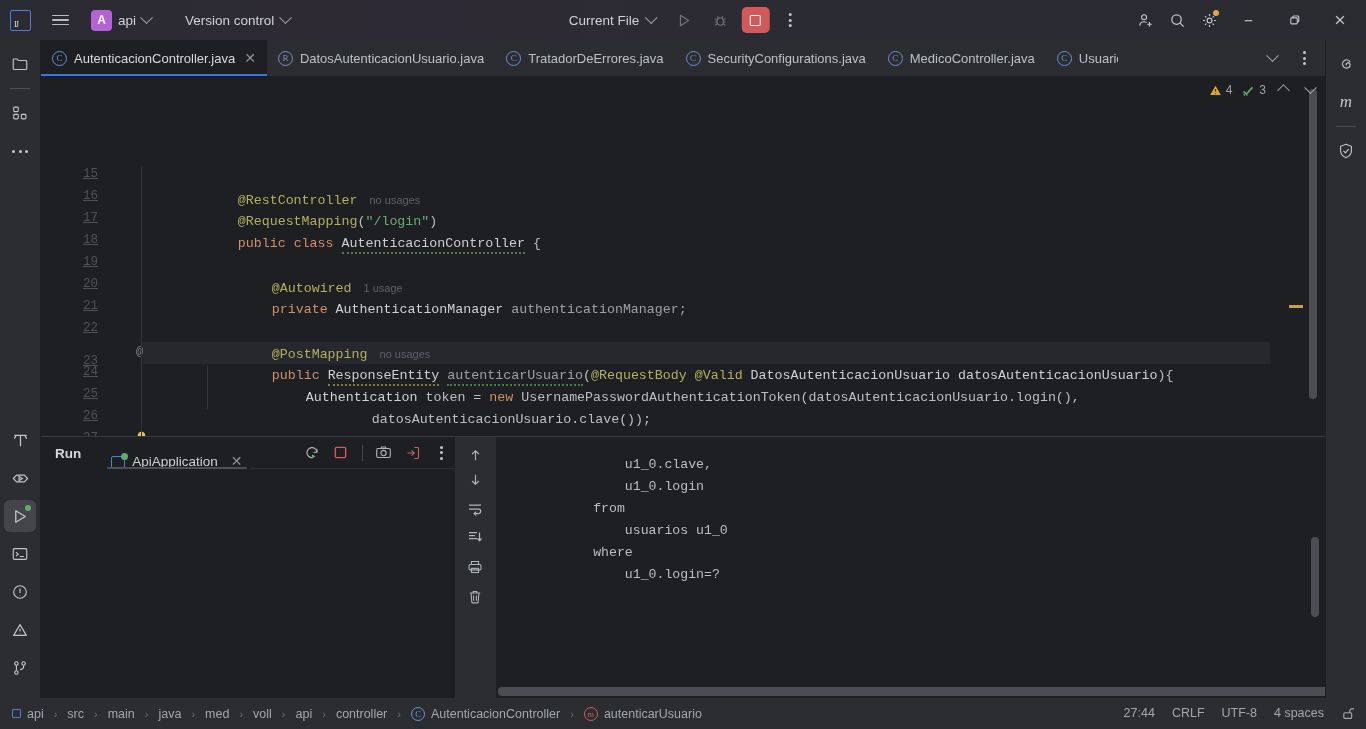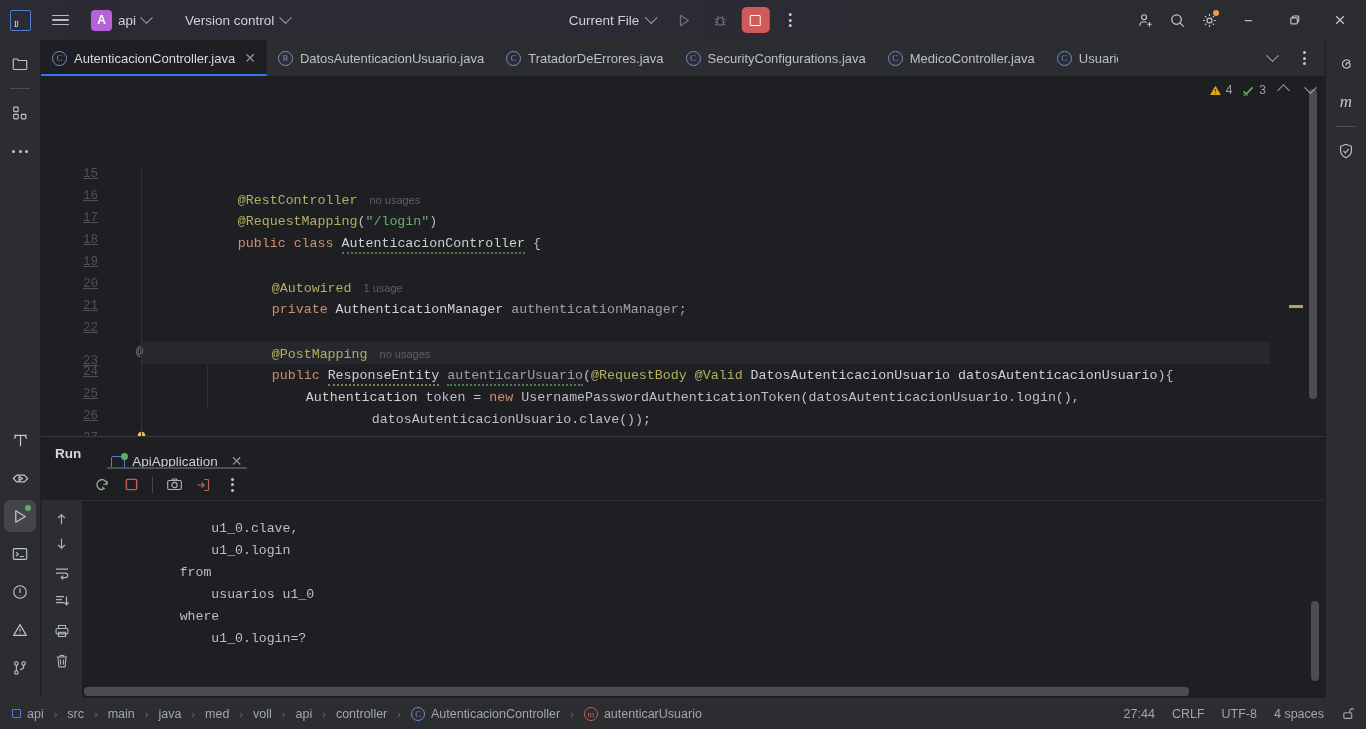--- a/index.html
+++ b/index.html
@@ -118,21 +118,21 @@
      font-size:12px; color:#9da1a8; font-family:"Liberation Sans", sans-serif; z-index:5;}
 
   .escrollbar { position:absolute; right:8px; width:8px; background:#4b4d52; border-radius:4px; }
   .escroll-mark { position:absolute; right:22px; width:14px; height:3px; background:#c0a24a; }
 
   
   .rstrip { width:41px; flex:0 0 41px; background:#2b2d30; display:flex; flex-direction:column;
      align-items:center; padding-top:8px; border-left:1px solid #1e1f22; }
 
   
-  .runpanel { height:262px; flex:0 0 262px; background:#1e1f22; display:flex; flex-direction:column;
+  .runpanel { height:262px; flex:0 0 262px; background:#1e1f22; display:flex; flex-direction:row;
      border-top:1px solid #393b40; }
   .run-head { height:32px; flex:0 0 32px; display:flex; align-items:center; gap:0;
      padding-left:14px; background:#1e1f22; position:relative; }
   .run-title { font-size:13.5px; font-weight:700; color:#d4d7db; margin-right:22px; }
   .run-tab { display:flex; align-items:flex-end; gap:7px; font-size:13.5px; color:#cdd0d4;
       padding: 0 8px; height:100%; position:relative; cursor:pointer;}
   .run-tab:after { content:""; position:absolute; left:4px; right:4px; bottom:0; height:2px; background:#4c5055; border-radius:2px;}
   .runapp-ico { width:14px; height:13px; border:1.6px solid #4e7fd4; border-radius:2px; position:relative; }
   .runapp-ico:after{ content:""; position:absolute; right:-4px; top:-4px; width:7px;height:7px;border-radius:50%;background:#5fad65;}
   .run-toolbar { height:32px; flex:0 0 32px; display:flex; align-items:center; gap:3px; padding-left:48px;
@@ -147,21 +147,21 @@
      font-family:"Liberation Mono", monospace; font-size:13.2px; line-height:22px; color:#bcbec4; white-space:pre;}
   .rline { position:absolute; left:0; }
   .hscroll { position:absolute; left:0; bottom:2px; height:9px; background:#4b4d52; border-radius:4px;}
   .rvscroll { position:absolute; right:6px; width:8px; background:#4b4d52; border-radius:4px;}
 
   
   .statusbar { height:31px; flex:0 0 31px; background:#2b2d30; display:flex; align-items:center;
      padding:0 10px 0 12px; font-size:12.5px; color:#a2a6ac; }
   .crumb { display:flex; align-items:center; gap:6px; cursor:pointer; }
   .crumb-sep { color:#6b6f75; font-size:11px; margin:0 4px; }
-  .sb-right { margin-left:auto; display:flex; align-items:center; gap:17px; }
+  .sb-right { margin-left:auto; display:flex; gap:17px; }
   .sb-item { cursor:pointer; }
   .blue-sq { width:9px;height:9px;border:1.5px solid #4e7fd4; border-radius:1px; display:inline-block;}
   .mini-c { width:14px;height:14px;border-radius:50%;border:1.5px solid #6c8fd6;color:#6c8fd6;font-size:8.5px;
      display:inline-flex;align-items:center;justify-content:center;font-family:"Liberation Serif",serif;}
   .mini-m { width:14px;height:14px;border-radius:50%;border:1.5px solid #c4615e;color:#c4615e;font-size:8.5px;
      display:inline-flex;align-items:center;justify-content:center;font-family:"Liberation Serif",serif;}
 </style>
 </head>
 <body>
 

